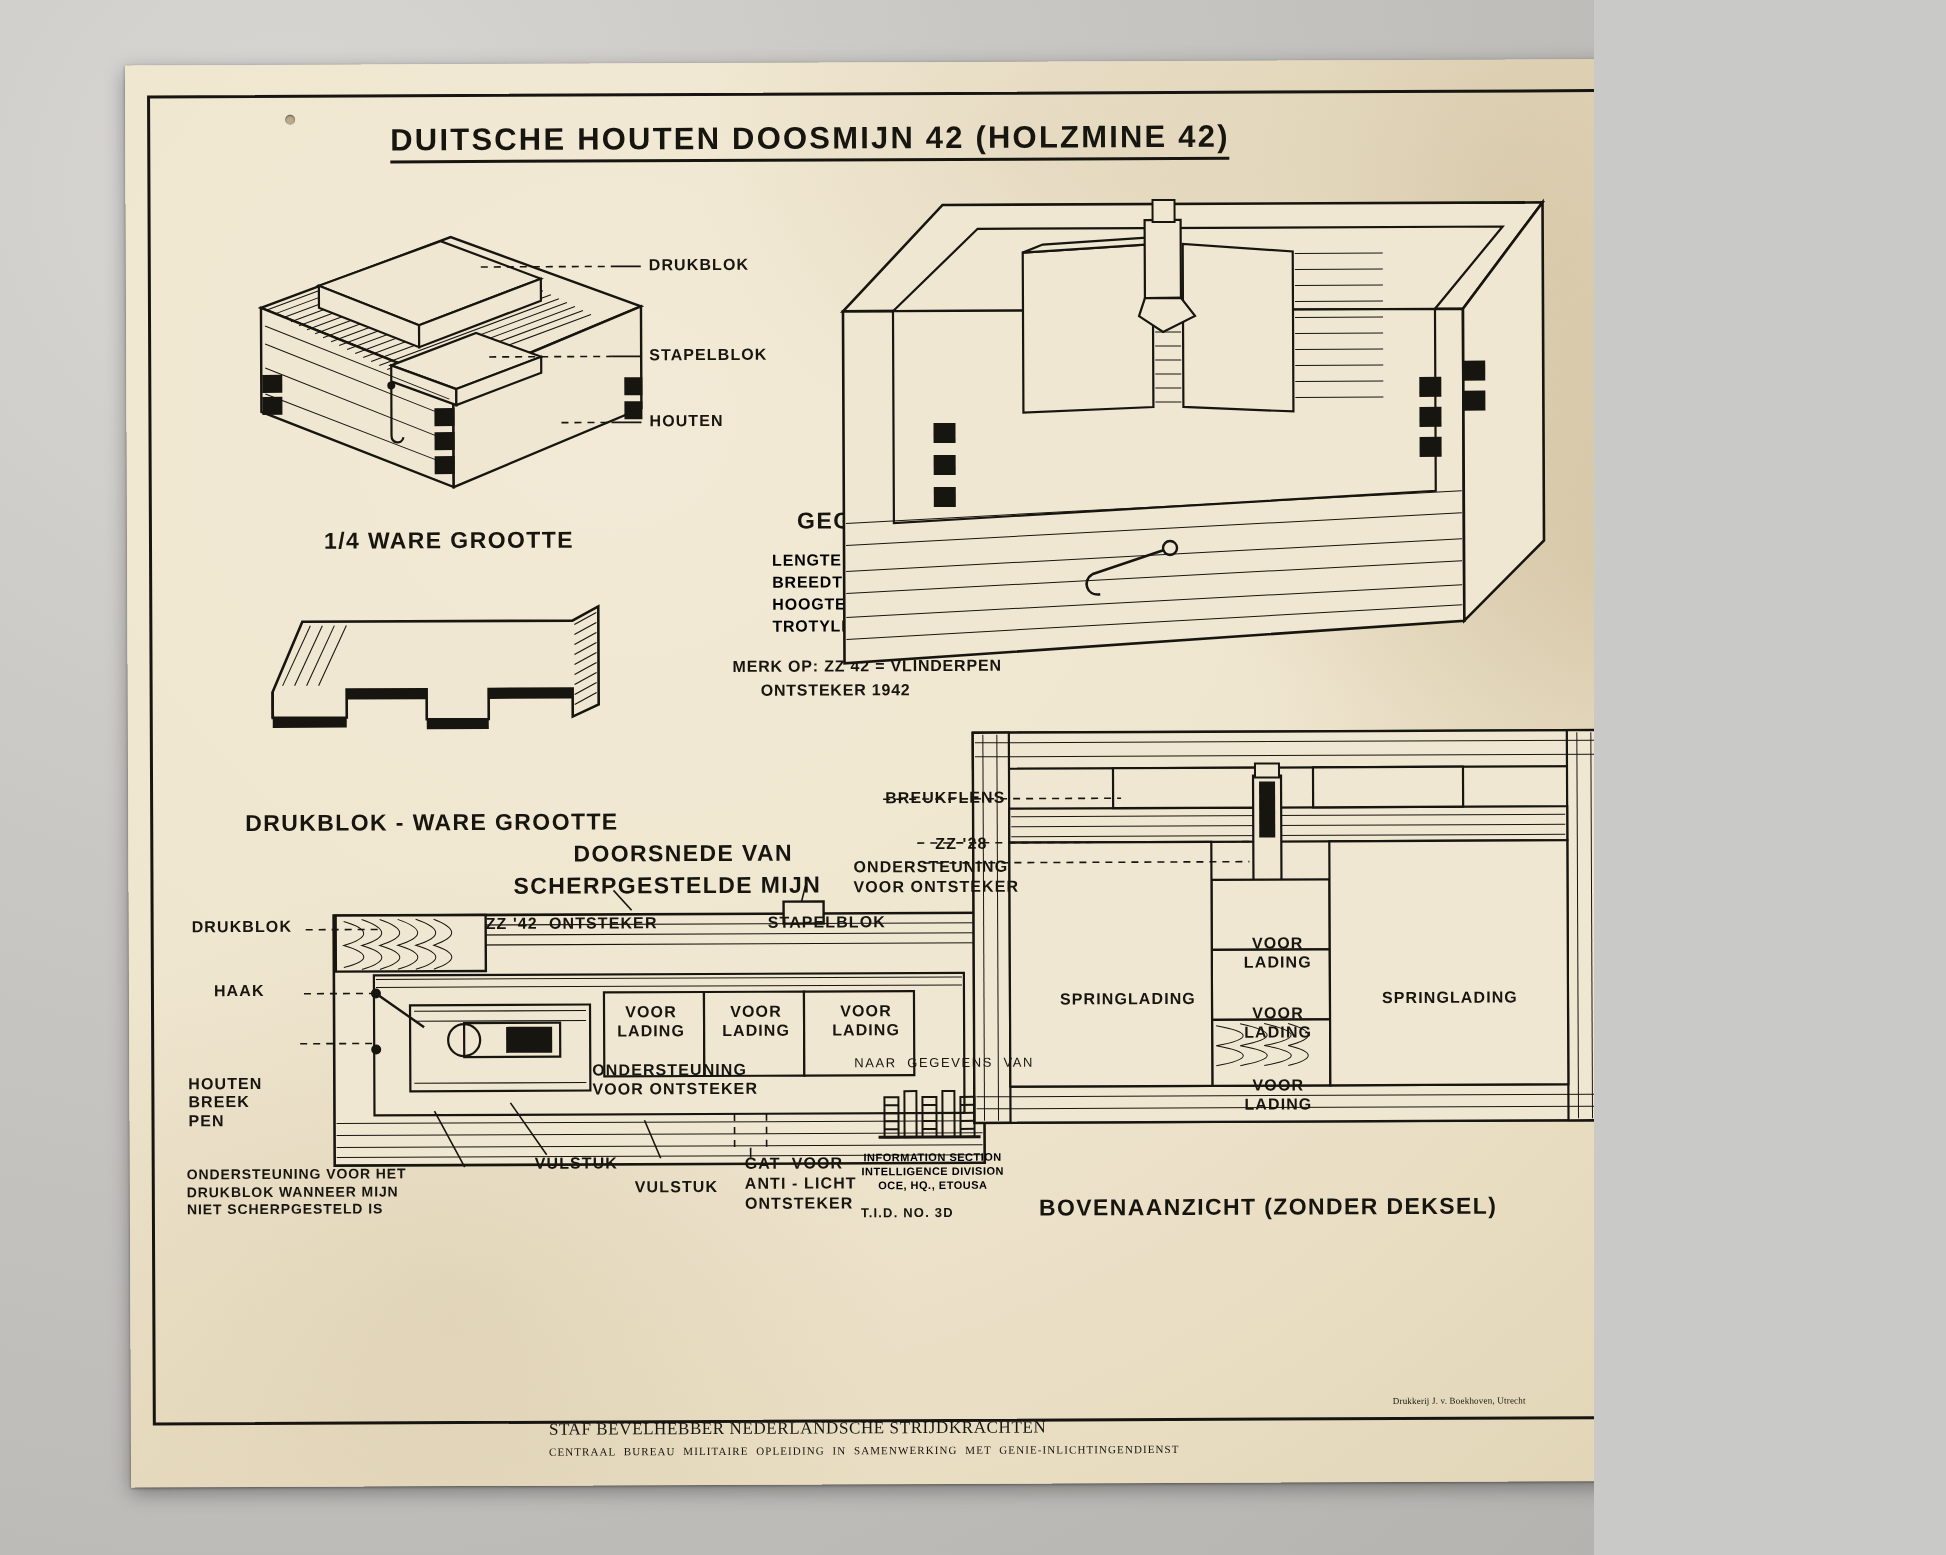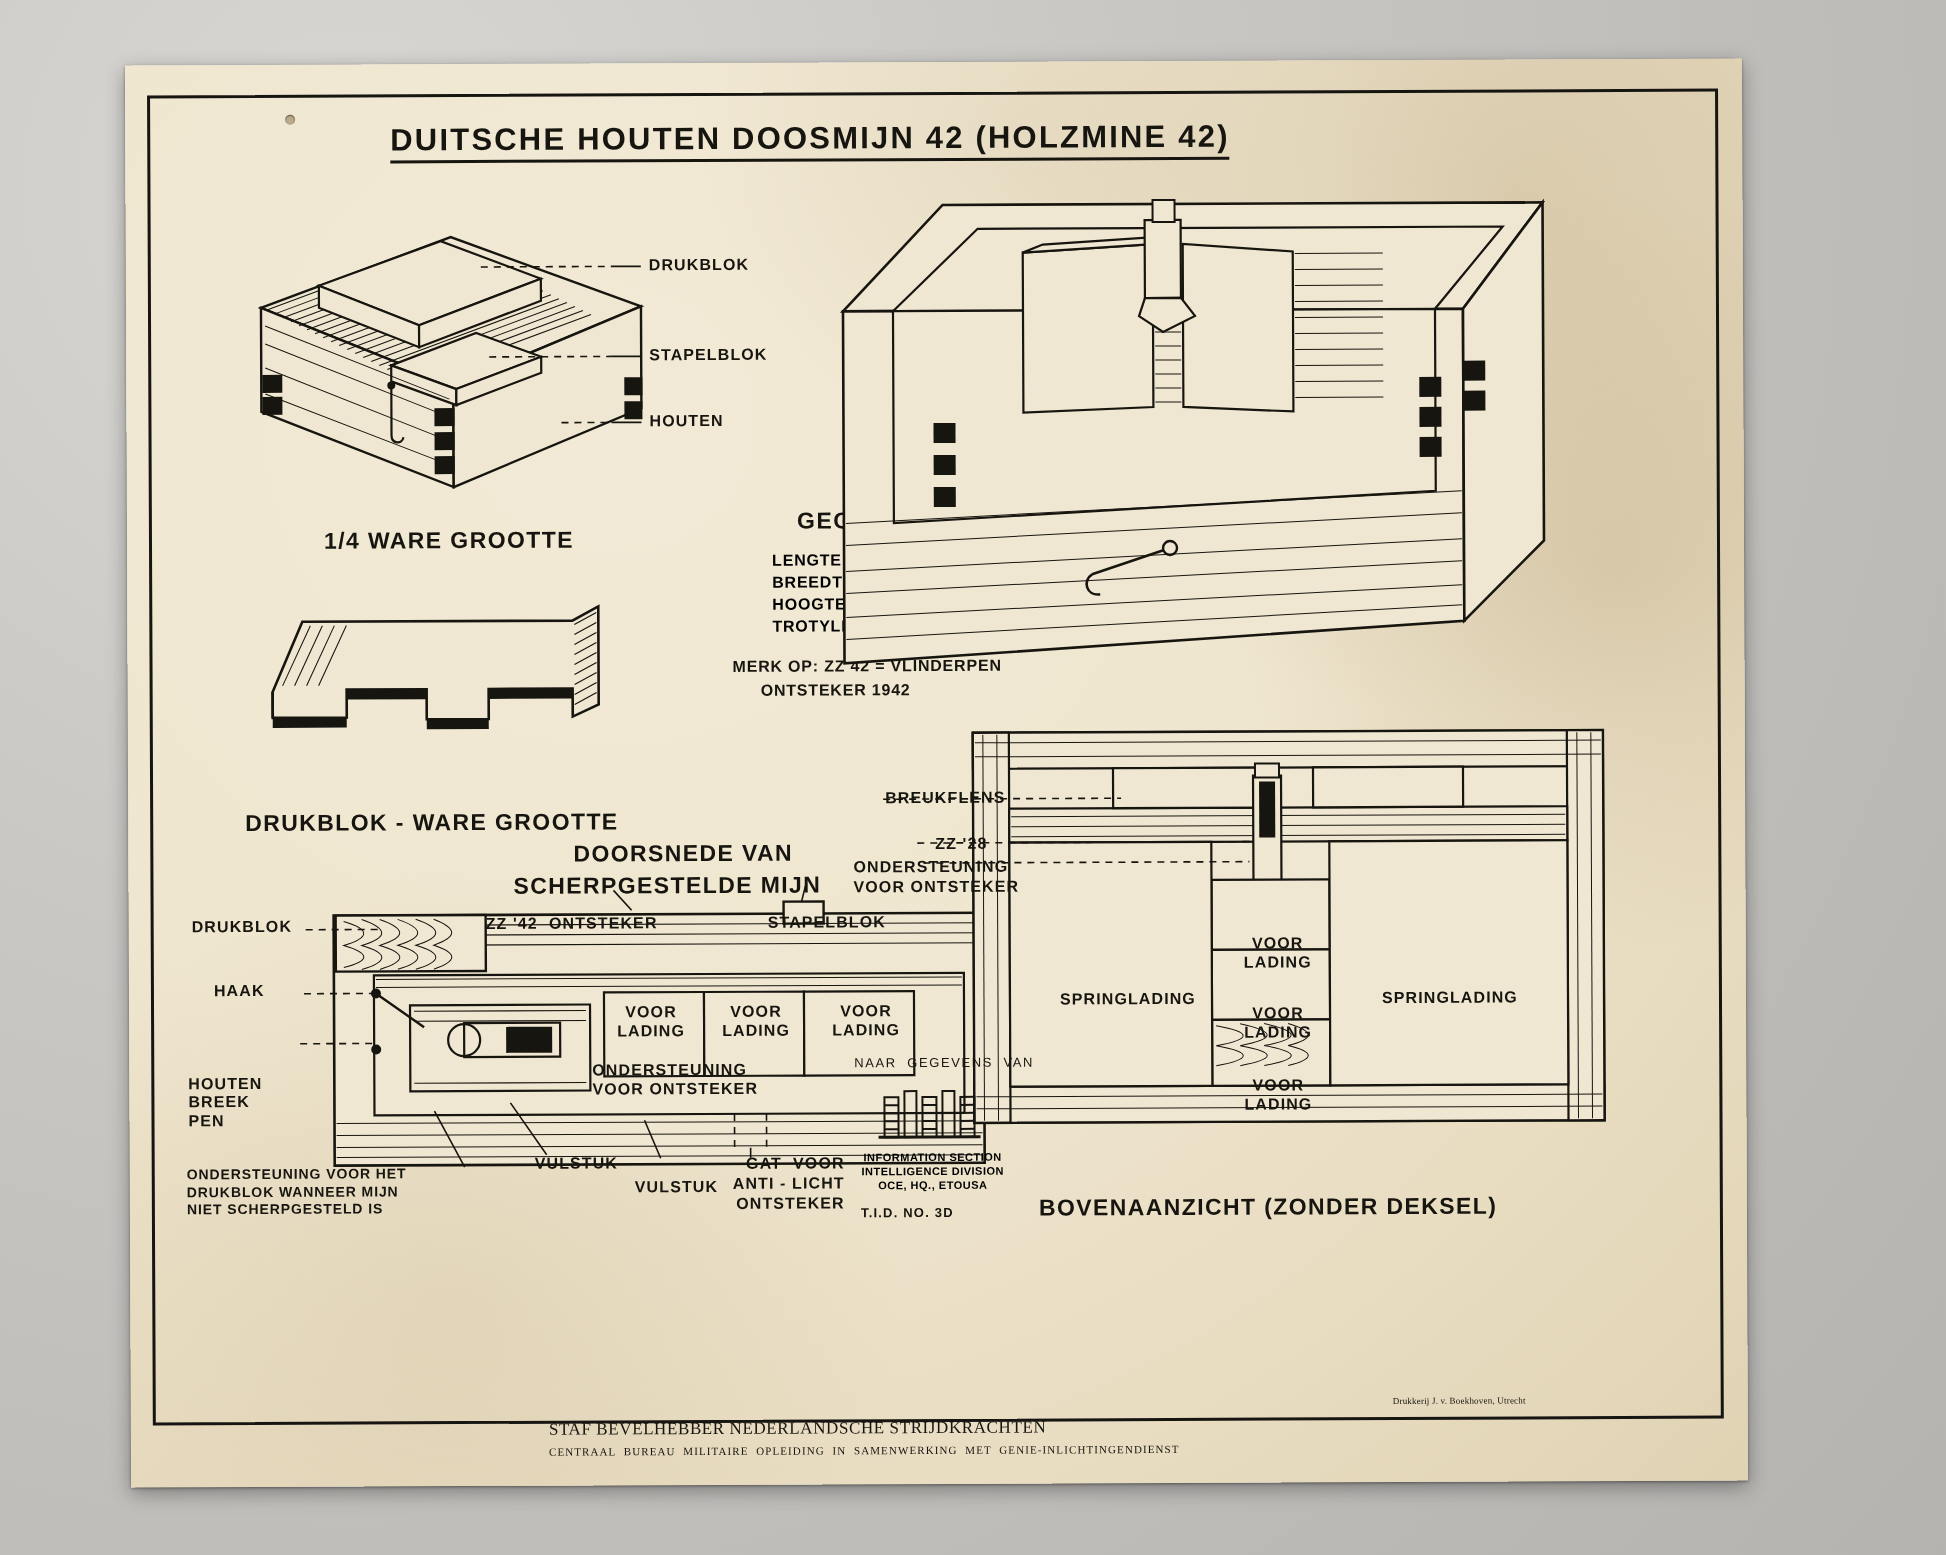--- a/index.html
+++ b/index.html
@@ -2,21 +2,21 @@
 <html><head>
 <meta charset="utf-8">
 <style>
   html,body{margin:0;padding:0;}
   body{
     width:1946px;height:1555px;
     background:#c9c9c7;
     font-family:"Liberation Sans", sans-serif;
     overflow:hidden;
   }
-  #stage{position:relative;width:1946px;height:1555px;overflow:hidden;}
+  #stage{position:relative;width:1594px;height:1555px;overflow:hidden;}
 
   
   .backdrop{
     position:absolute;inset:0;
     background:
       radial-gradient(circle at 18% 12%, #d8d7d4 0%, #c8c7c4 38%, #bfbebb 65%, #b4b3b0 100%);
   }
 
   
   .sheet{
@@ -364,21 +364,21 @@
         <div class="t lbl" style="left:438px;top:964px;line-height:1.2;">ONDERSTEUNING
 VOOR ONTSTEKER</div>
 
         <div class="t lbl" style="left:878px;top:946px;">VULSTUK</div>
 
         <div class="t lbl-s" style="left:32px;top:1068px;line-height:1.25;">ONDERSTEUNING VOOR HET
 DRUKBLOK WANNEER MIJN
 NIET SCHERPGESTELD IS</div>
         <div class="t lbl" style="left:380px;top:1058px;">VULSTUK</div>
         <div class="t lbl" style="left:480px;top:1082px;">VULSTUK</div>
-        <div class="t lbl" style="left:578px;top:1058px;line-height:1.25;text-align:right;">GAT  VOOR
+        <div class="t lbl" style="left:590px;top:1058px;line-height:1.25;">GAT  VOOR
 ANTI - LICHT
 ONTSTEKER</div>
 
         <svg width="670" height="430" style="left:800px;top:618px;">
 
           <rect class="fillw" stroke-width="2.6" x="20" y="20" width="630" height="390"></rect>
 
           <rect class="fillw" stroke-width="2.2" x="20" y="20" width="630" height="36"></rect>
           <rect class="fillw" stroke-width="2.2" x="20" y="374" width="630" height="36"></rect>
           <rect class="fillw" stroke-width="2.2" x="20" y="20" width="36" height="390"></rect>

